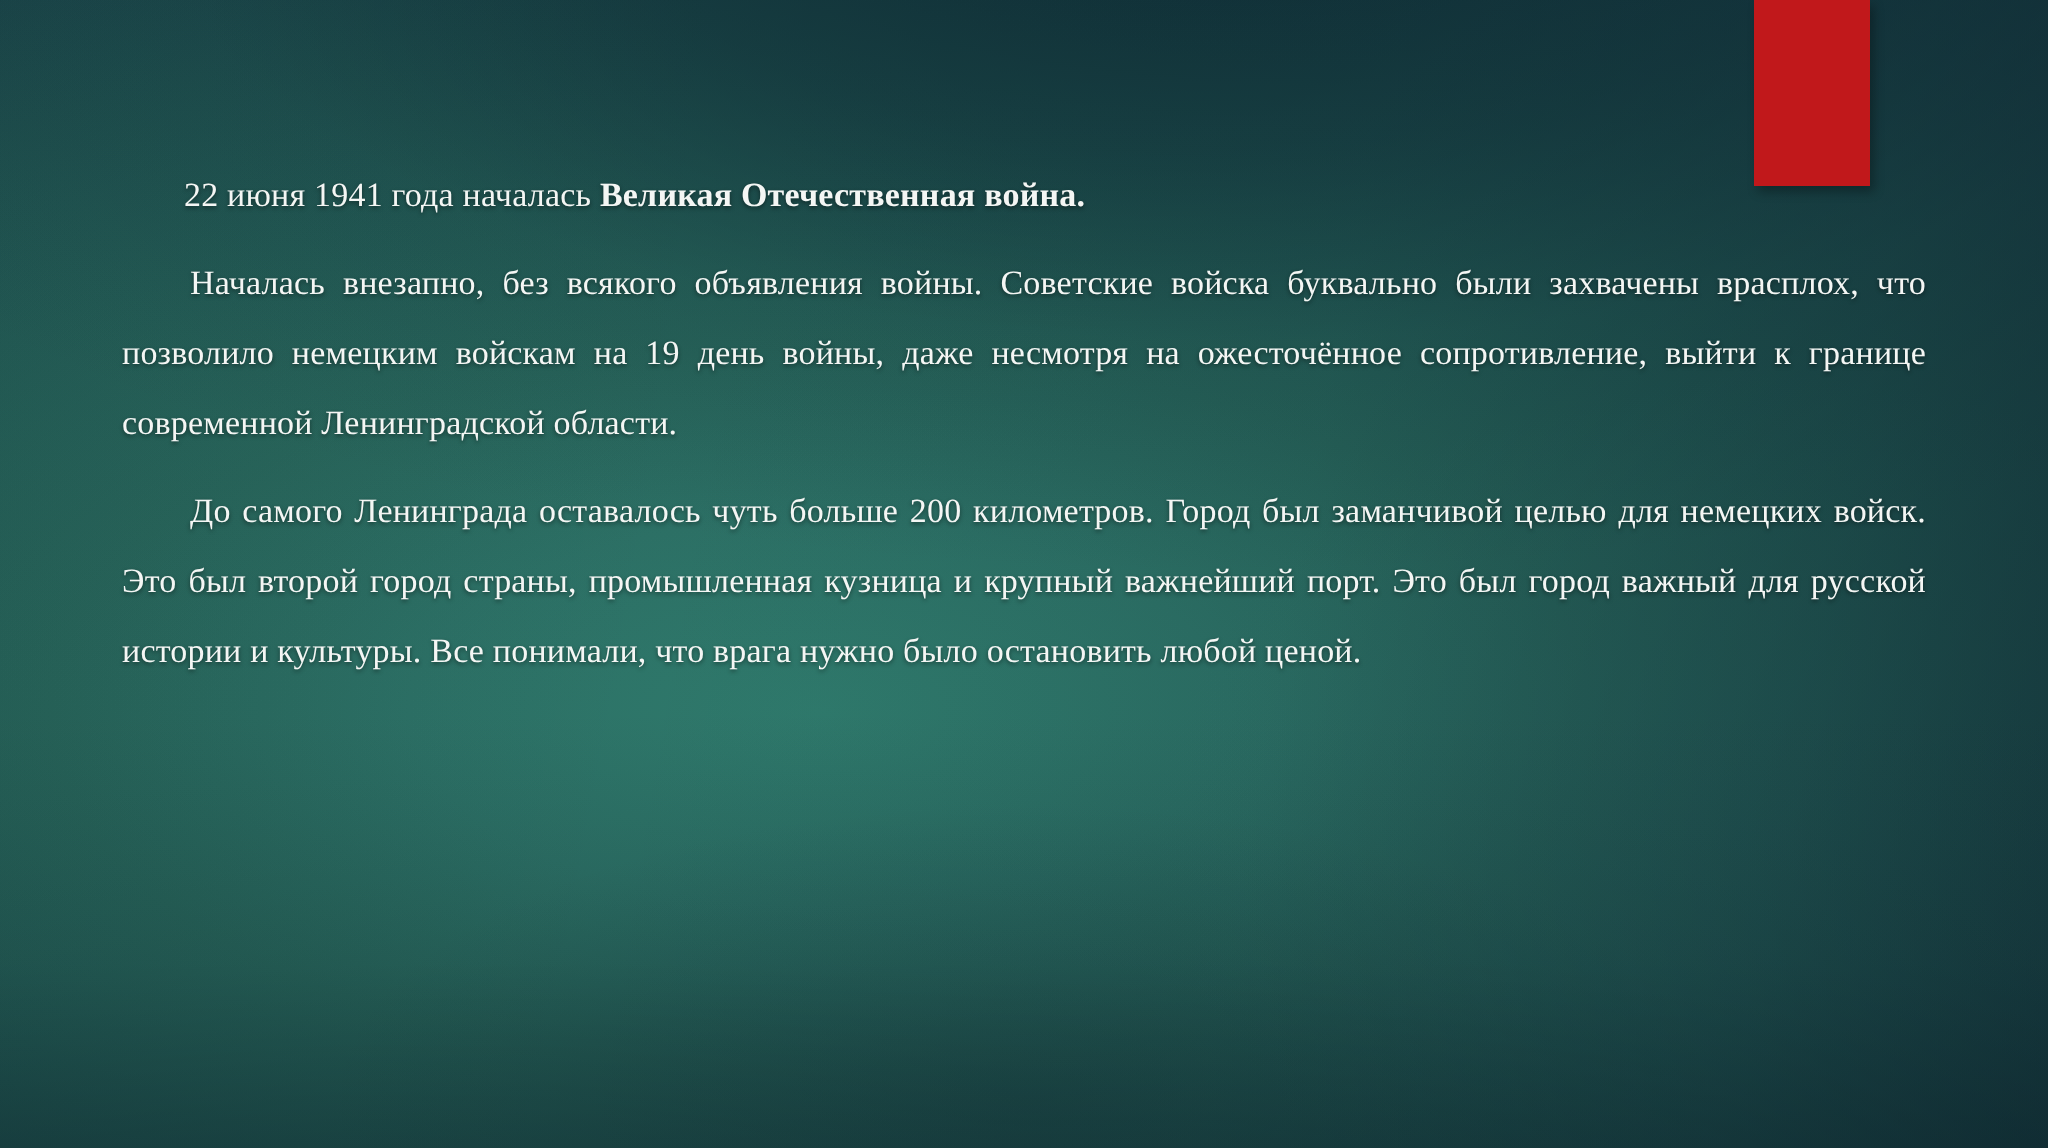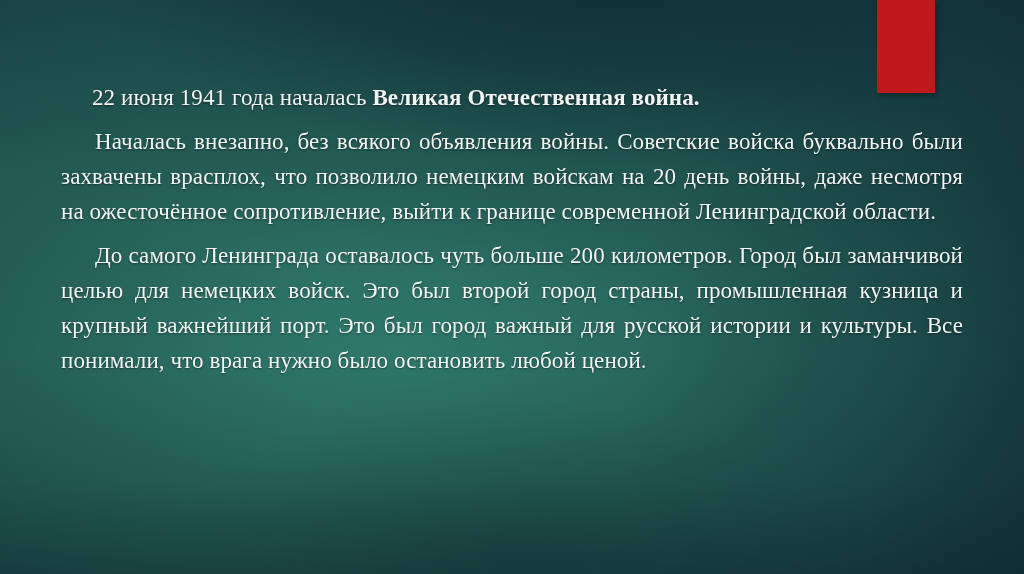--- a/index.html
+++ b/index.html
@@ -85,21 +85,21 @@
   
   .content {
     position: absolute;
     left: 61px;
     top: 80px;
     width: 902px;
     color: #f4f6f4;
   }
   .para {
     margin: 0;
-    font-size: 23px;
+    font-size: 17px;
     line-height: 35px;
     text-align: justify;
     text-indent: 34px;
     text-shadow: 0 1px 2px rgba(0,0,0,0.45);
     letter-spacing: 0.1px;
   }
   .para.lead {
     text-align: left;
     text-indent: 31px;
     margin-bottom: 9px;
@@ -121,18 +121,18 @@
   <div class="bg-sheen-top"></div>
   <div class="bg-sheen-right"></div>
   <div class="bg-sheen-bottom"></div>
 
   <div class="accent-block"></div>
 
   <div class="content">
 
     <p class="para lead"><span>22 июня 1941 года началась </span><b>Великая Отечественная война.</b></p>
 
-    <p class="para p2">Началась внезапно, без всякого объявления войны.  Советские войска буквально были захвачены врасплох, что позволило немецким войскам на 20 день войны, даже несмотря на ожесточённое сопротивление, выйти к границе современной Ленинградской области.</p>
+    <p class="para p2">Началась внезапно, без всякого объявления войны.  Советские войска буквально были захвачены врасплох, что позволило немецким войскам на 19 день войны, даже несмотря на ожесточённое сопротивление, выйти к границе современной Ленинградской области.</p>
 
     <p class="para p3">До самого Ленинграда оставалось чуть больше 200 километров. Город был заманчивой целью для немецких войск. Это был второй город страны, промышленная кузница и крупный важнейший порт. Это был город важный для русской истории и культуры. Все понимали, что врага нужно было остановить любой ценой.</p>
 
   </div>
 </div>
 
 </body></html>

